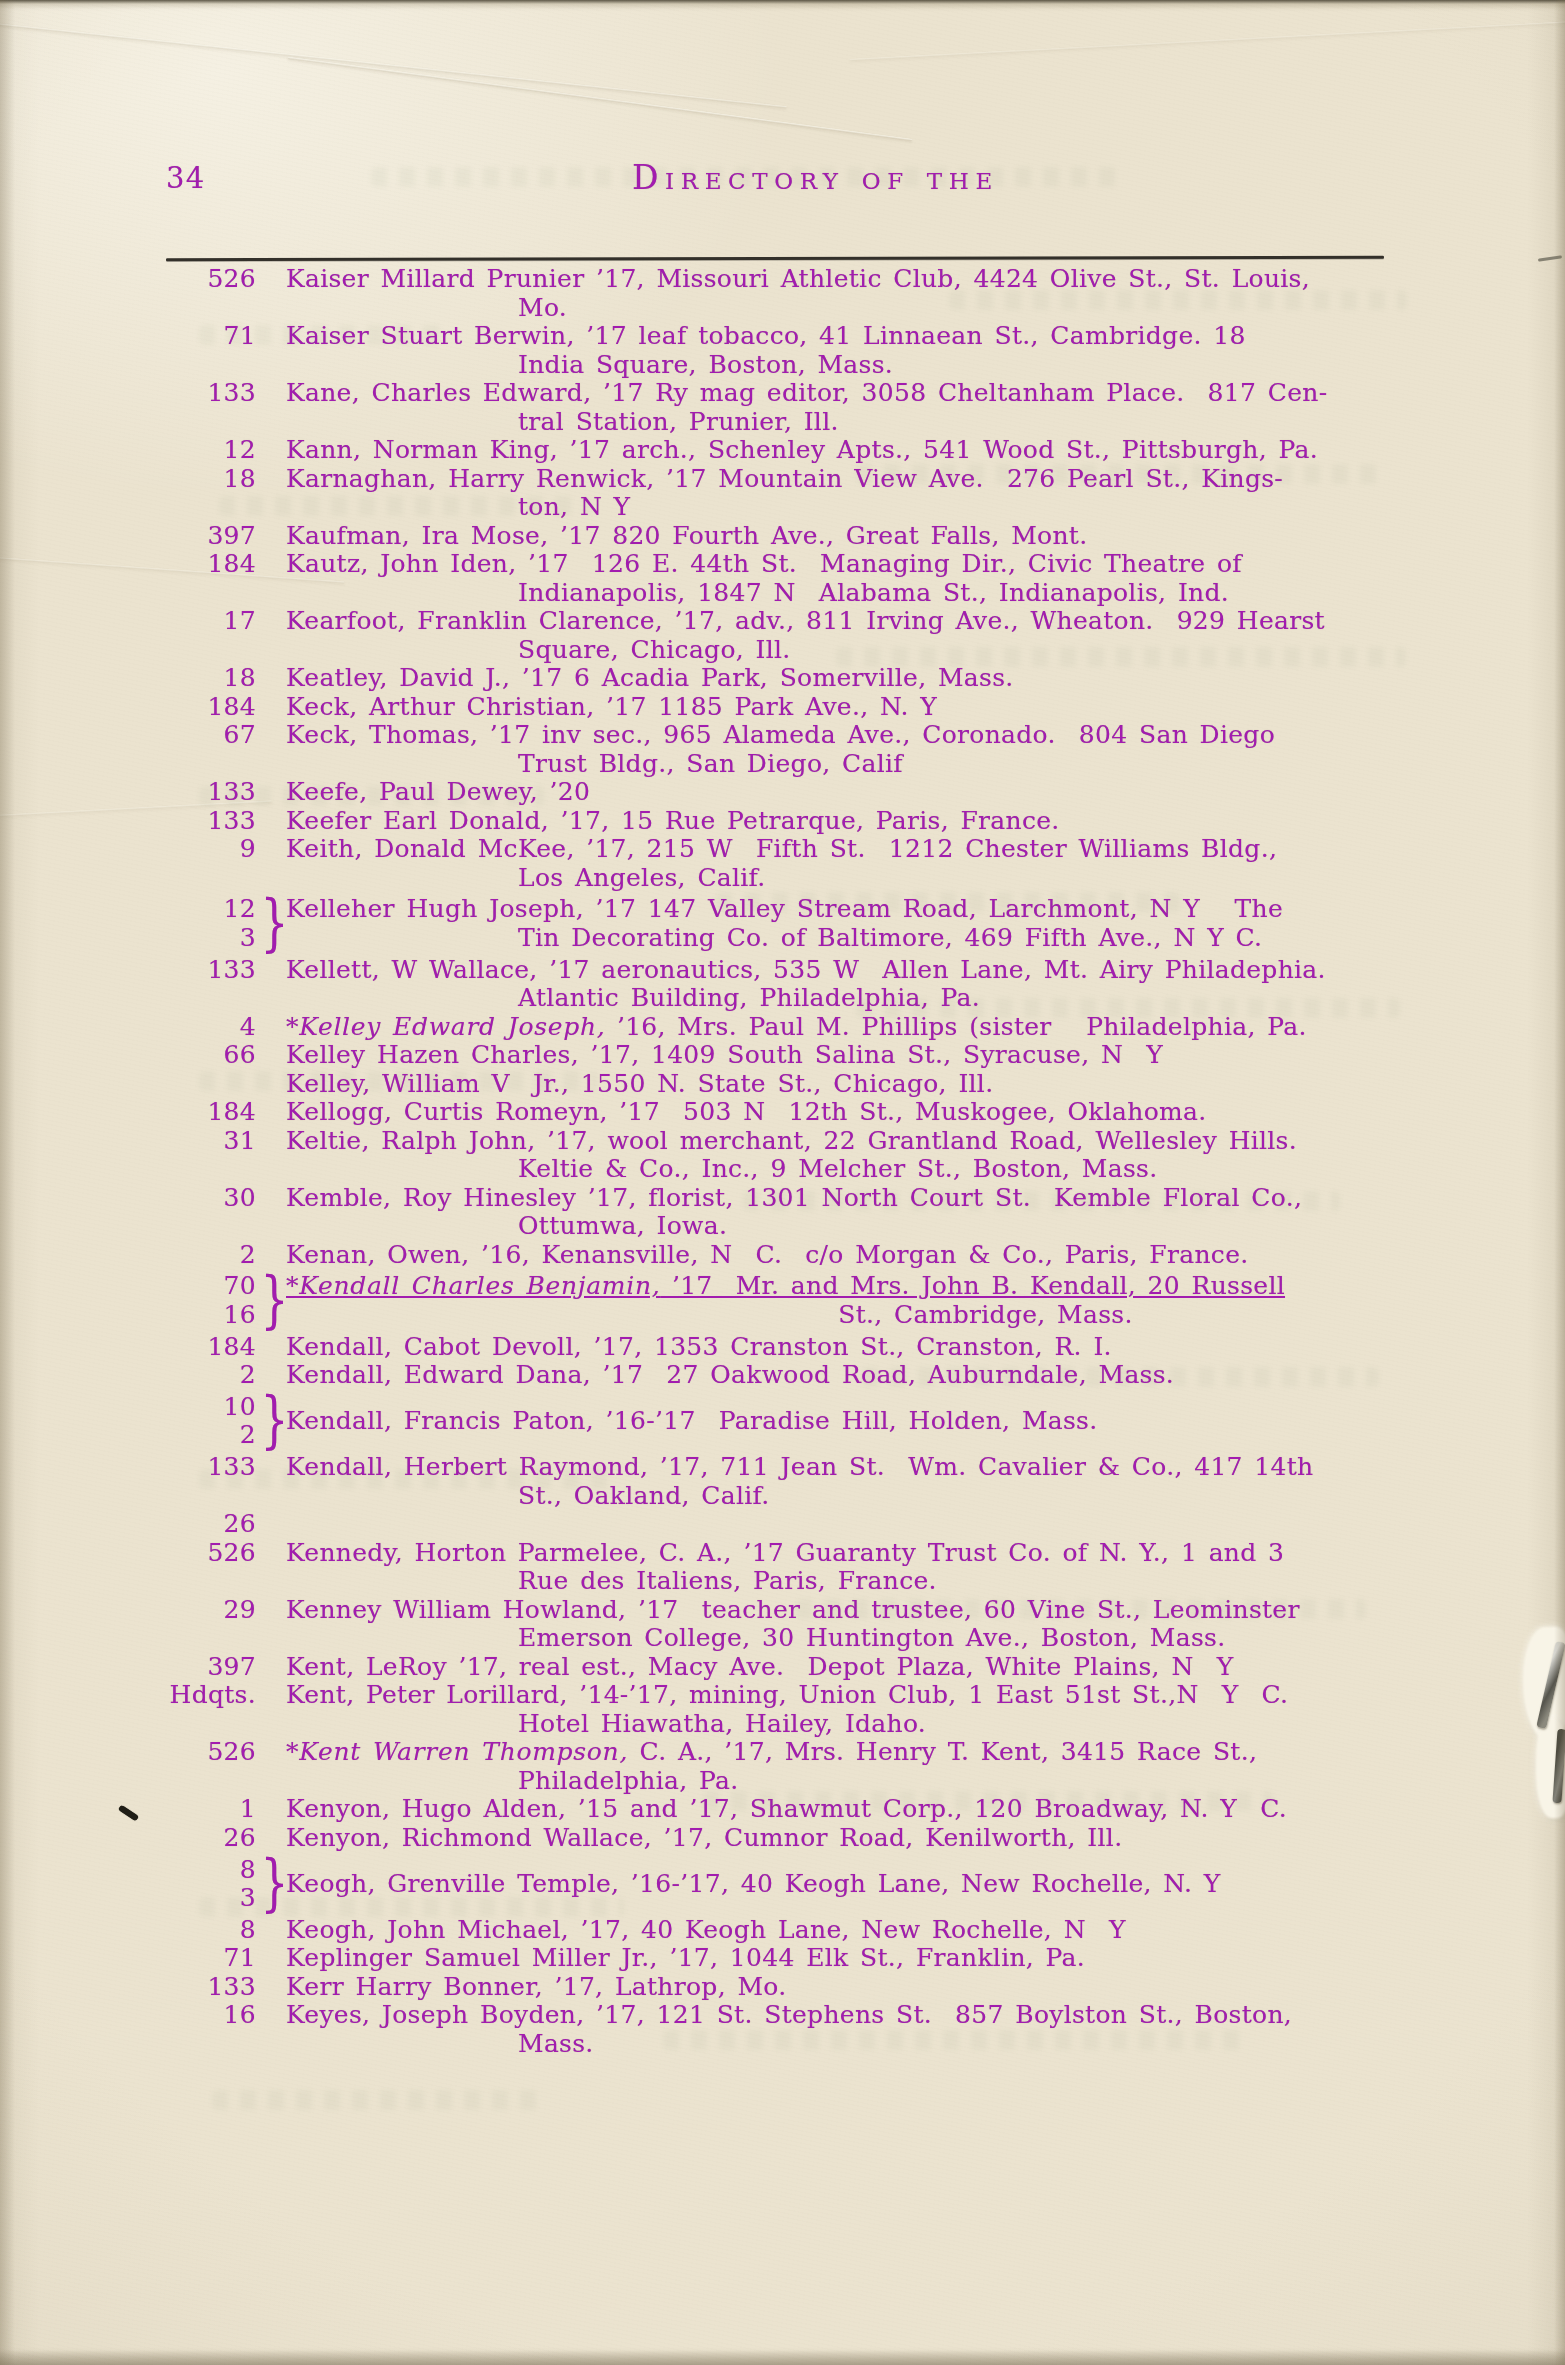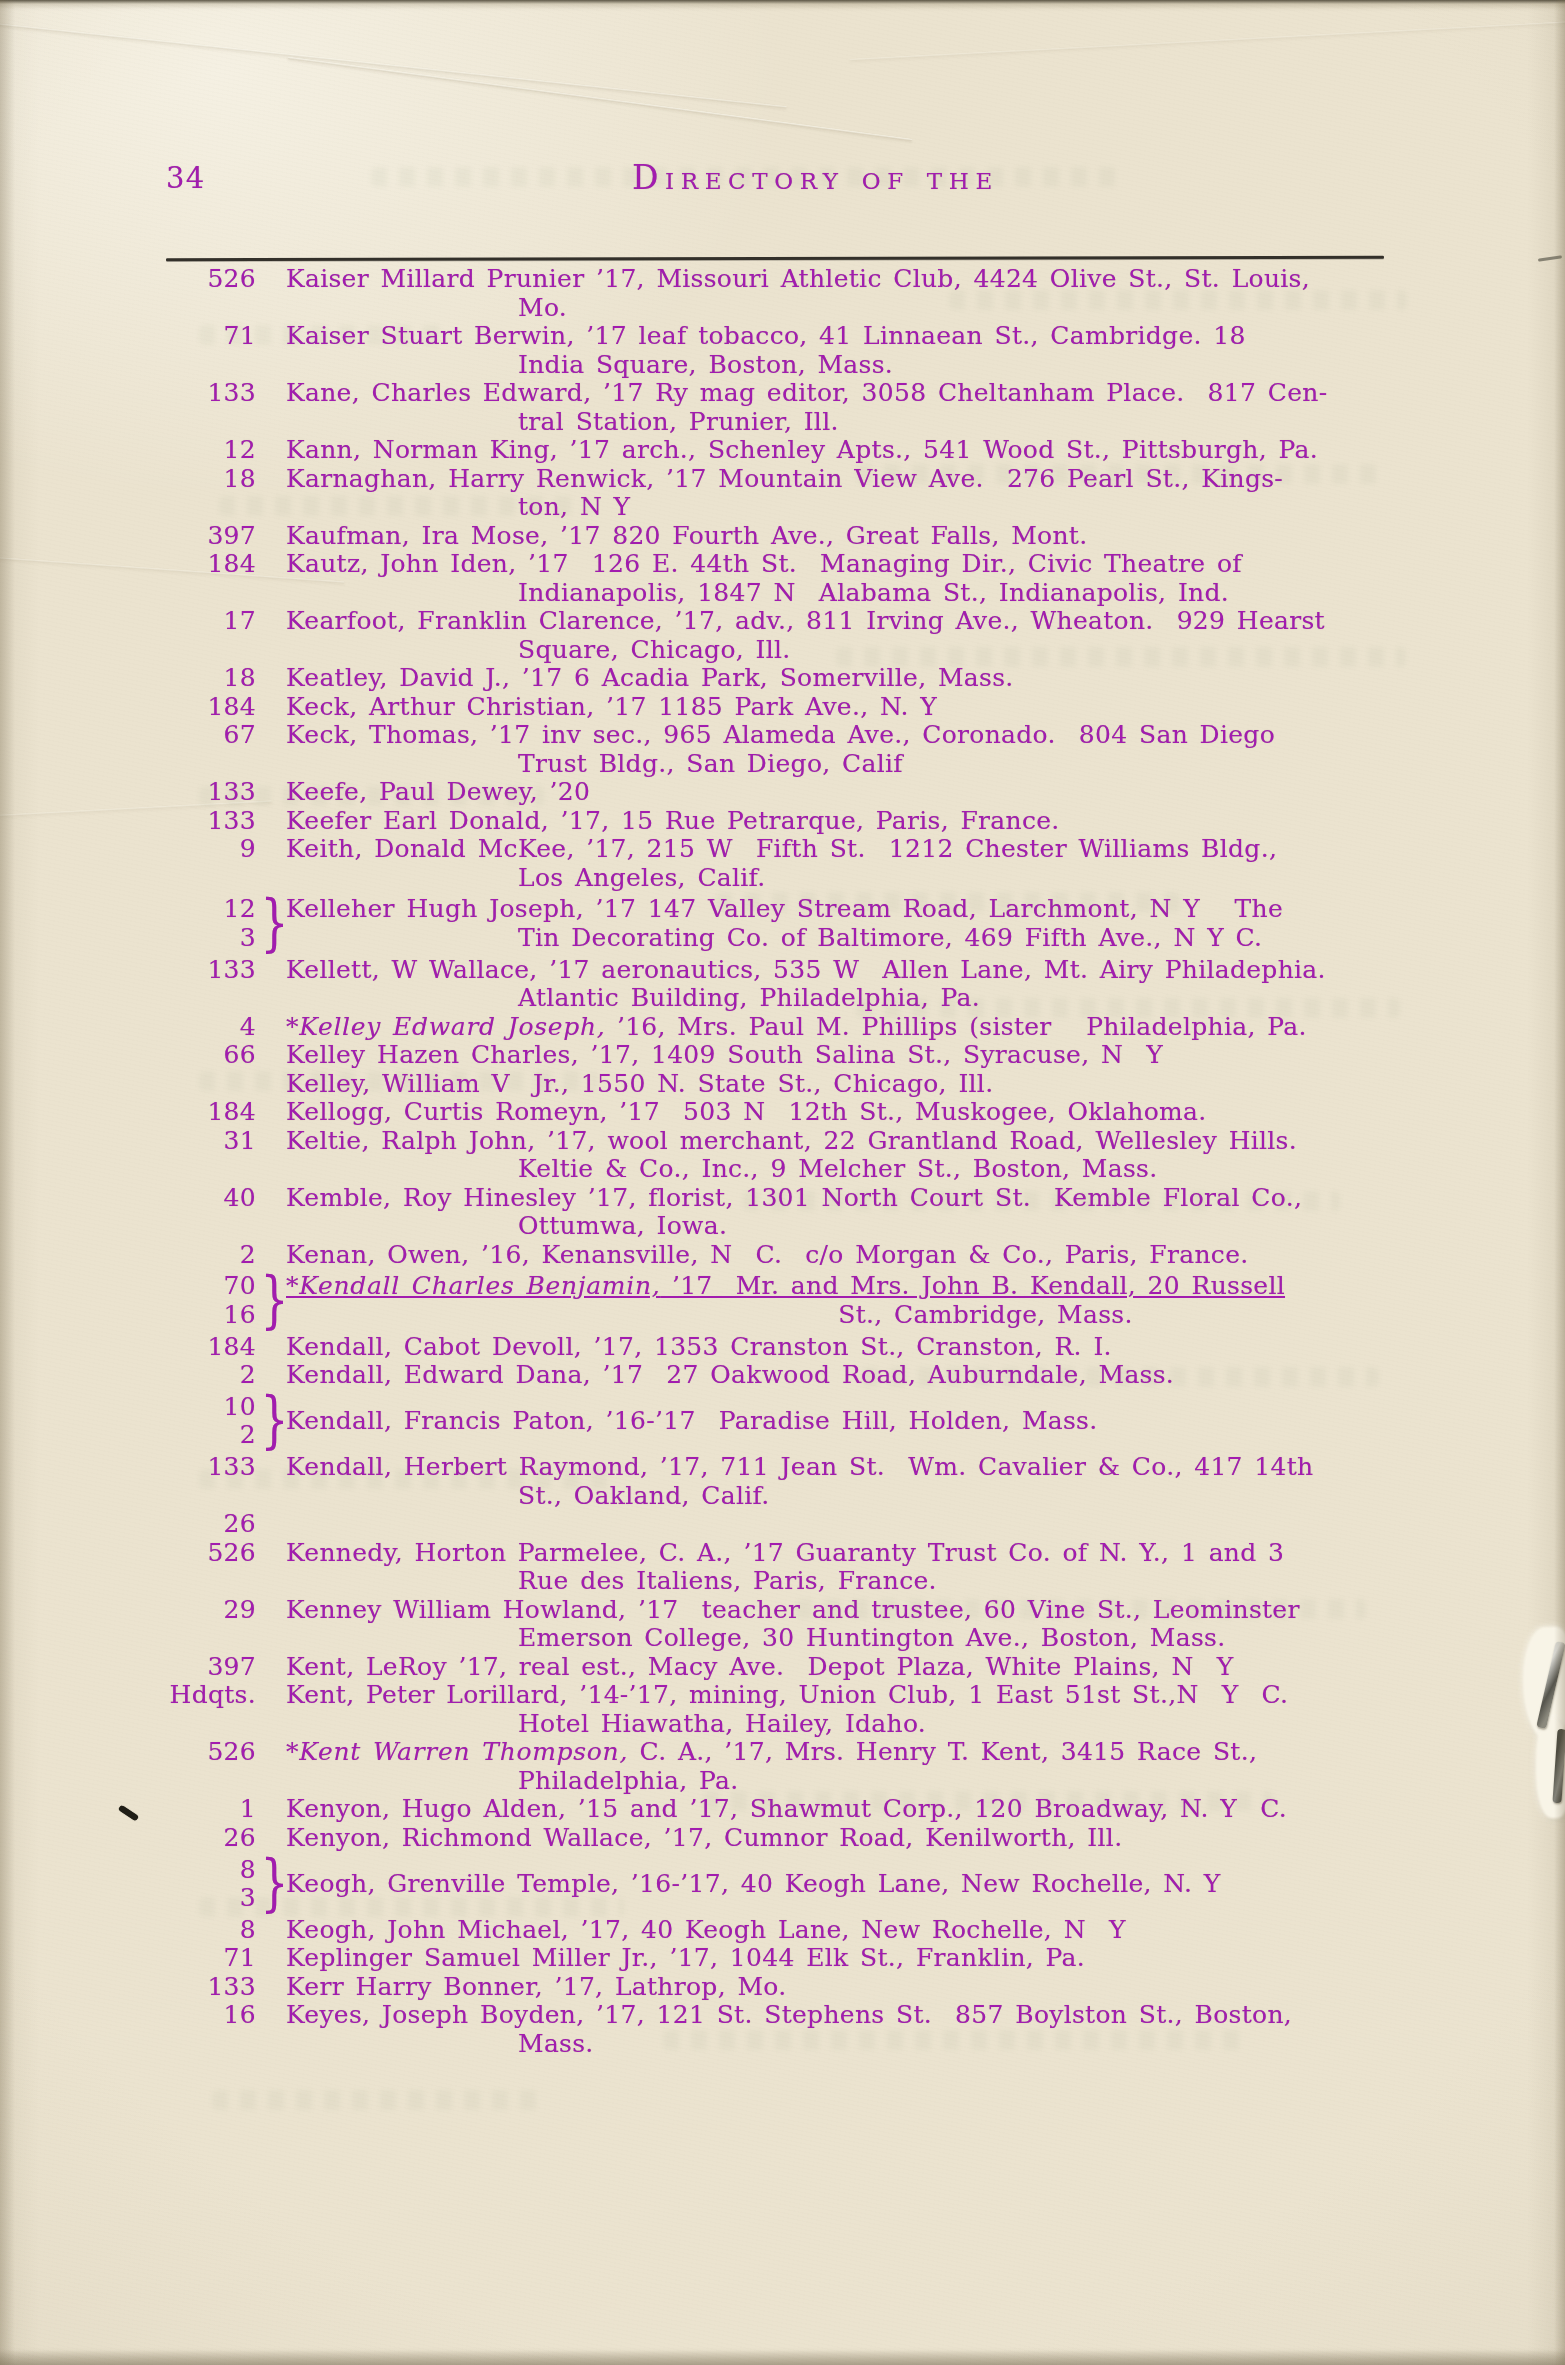--- a/index.html
+++ b/index.html
@@ -261,21 +261,21 @@
     </div>
     <div class="entry">
       <div class="line">
         <div class="num">31</div>
         <div class="txt">Keltie, Ralph John, ’17, wool merchant, 22 Grantland Road, Wellesley Hills.</div>
       </div>
       <div class="cont">Keltie &amp; Co., Inc., 9 Melcher St., Boston, Mass.</div>
     </div>
     <div class="entry">
       <div class="line">
-        <div class="num">40</div>
+        <div class="num">30</div>
         <div class="txt">Kemble, Roy Hinesley ’17, florist, 1301 North Court St.&nbsp; Kemble Floral Co.,</div>
       </div>
       <div class="cont">Ottumwa, Iowa.</div>
     </div>
     <div class="entry">
       <div class="line">
         <div class="num">2</div>
         <div class="txt">Kenan, Owen, ’16, Kenansville, N&nbsp; C.&nbsp; c/o Morgan &amp; Co., Paris, France.</div>
       </div>
     </div>

